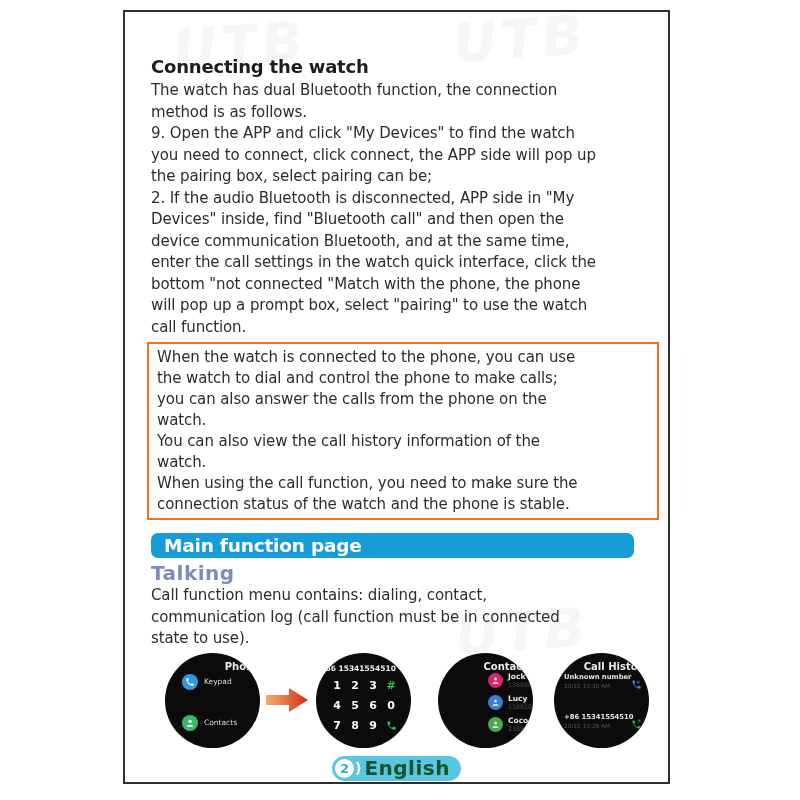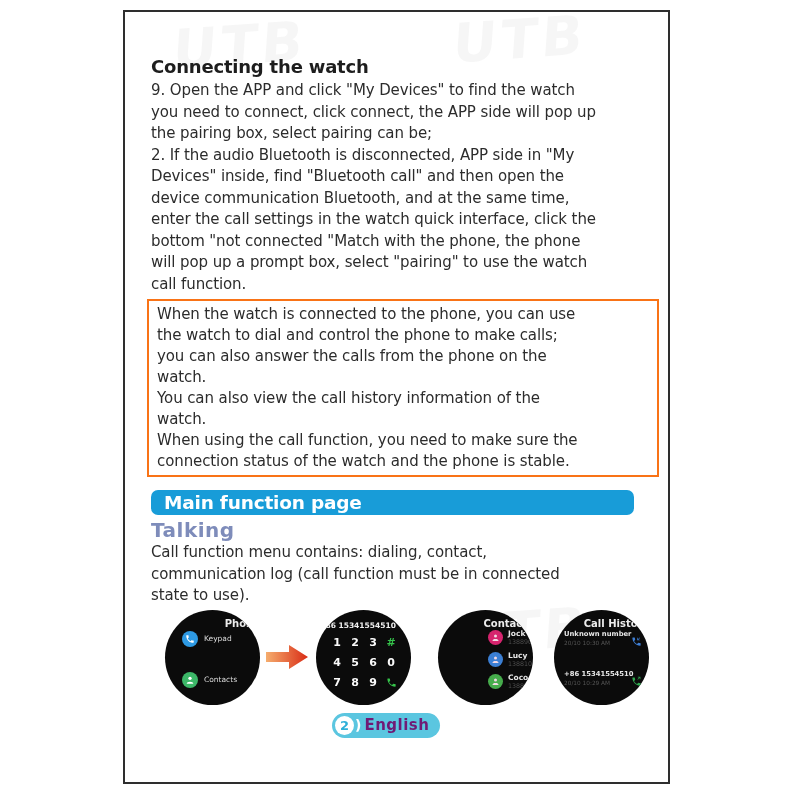--- a/index.html
+++ b/index.html
@@ -84,34 +84,36 @@
   .h-ic svg { width:11px; height:11px; }
 
   
   .footer-badge {
     margin:6px 0 0 181px; display:inline-flex; align-items:center; height:25px;
     background:#5bc6e0; border-radius:13px; padding:0 11px 0 3px;
   }
   .badge-num { width:19px; height:19px; background:#fff; border-radius:50%; color:#2fb0d8;
                font-weight:bold; font-size:13px; display:flex; align-items:center; justify-content:center; }
   .badge-paren { color:#fff; font-weight:bold; font-size:14px; margin:0 3px 1px 1px; }
-  .badge-lang { color:#701a75; font-weight:bold; font-size:15px; letter-spacing:0.5px; }
+  .badge-lang { color:#14532d; font-weight:bold; font-size:20px; letter-spacing:0.5px; }
 </style>
 </head>
 <body>
 
 <div class="stage">
   <div class="page">
 
     <div class="wm wm1">UTB</div>
     <div class="wm wm2">UTB</div>
     <div class="wm wm3">UTB</div>
 
     <div class="content">
       <h1 class="title">Connecting the watch</h1>
+      <p class="body">The watch has dual Bluetooth function, the connection
+method is as follows.</p>
       <p class="body">9. Open the APP and click "My Devices" to find the watch
 you need to connect, click connect, the APP side will pop up
 the pairing box, select pairing can be;</p>
       <p class="body">2. If the audio Bluetooth is disconnected, APP side in "My
 Devices" inside, find "Bluetooth call" and then open the
 device communication Bluetooth, and at the same time,
 enter the call settings in the watch quick interface, click the
 bottom "not connected "Match with the phone, the phone
 will pop up a prompt box, select "pairing" to use the watch
 call function.</p>

